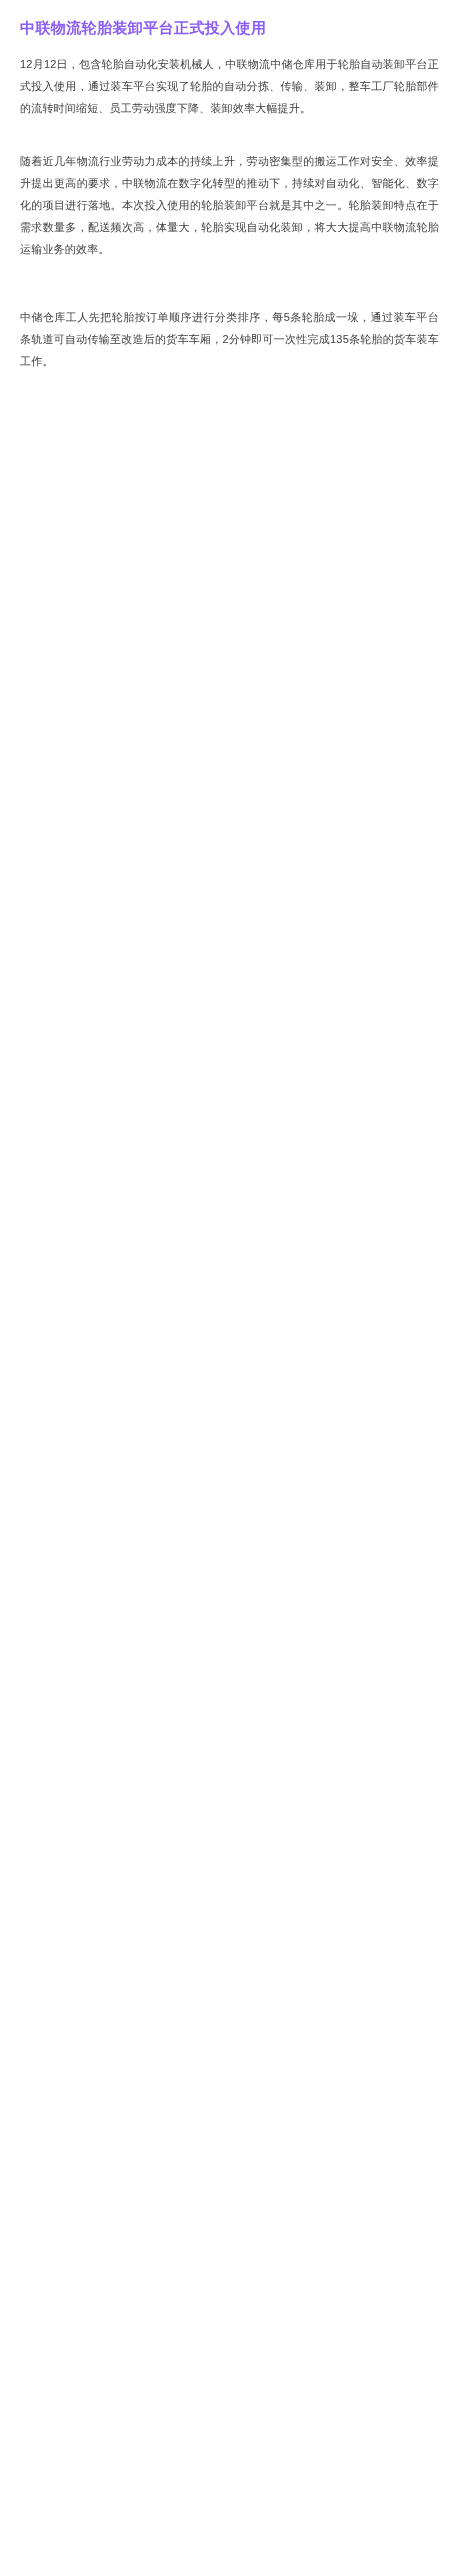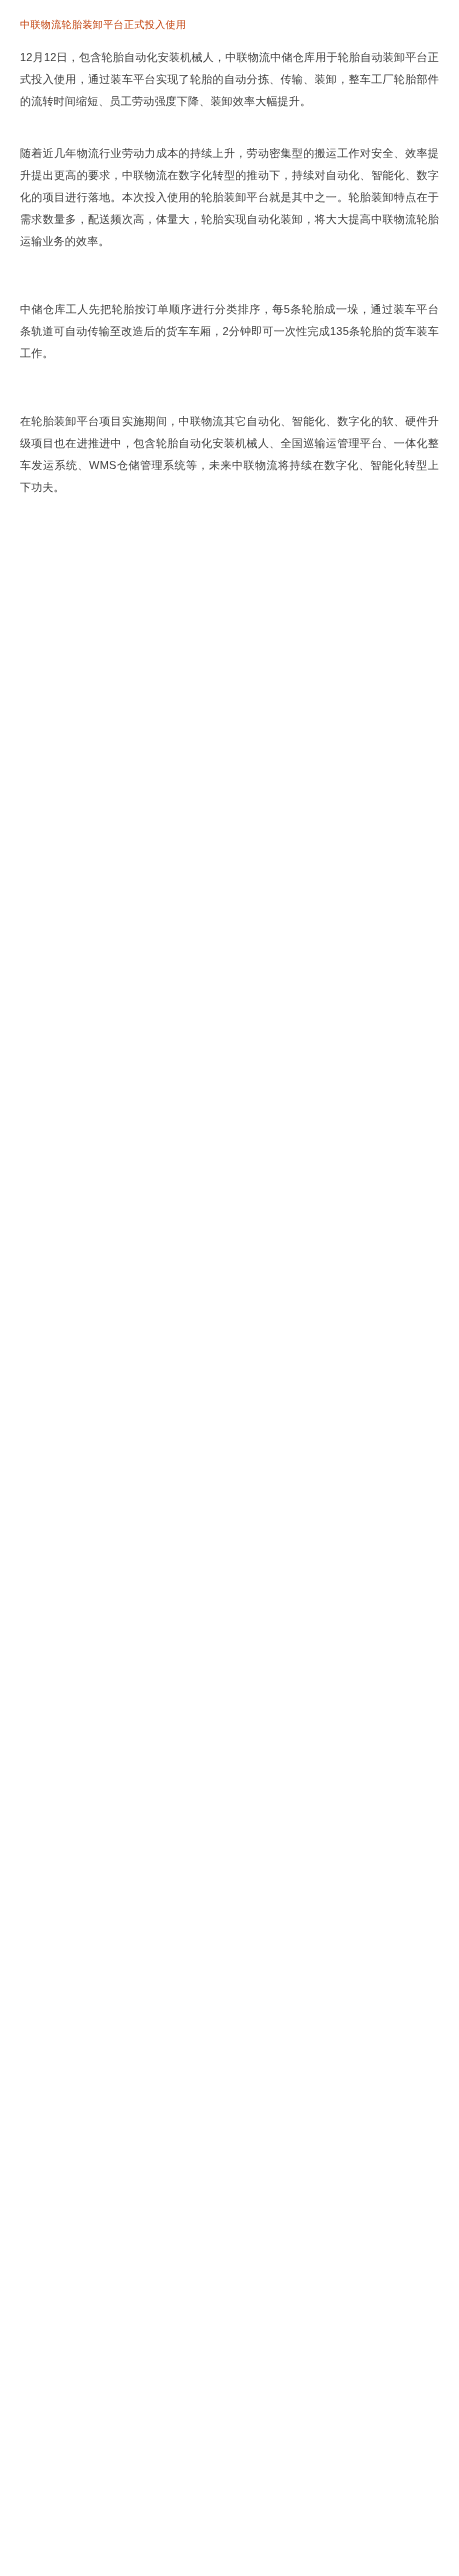--- a/index.html
+++ b/index.html
@@ -13,23 +13,23 @@
     font-family: "Liberation Sans", sans-serif;
     color: #333333;
   }
   .page {
     width: 459px;
     min-height: 2576px;
     background: #ffffff;
     padding: 17px 20px 20px 20px;
   }
   .article-title {
-    font-size: 10px;
-    font-weight: normal;
-    color: #c2410c;
+    font-size: 15px;
+    font-weight: bold;
+    color: #8b5cf6;
     line-height: 1.5;
     margin: 0 0 13.8px 0;
     letter-spacing: 0.4px;
   }
   .para {
     font-size: 11px;
     line-height: 2.0;
     color: #3d3d3d;
     margin: 0 0 15.3px 0;
     text-align: justify;
@@ -215,16 +215,15 @@
       <div class="rackwall"></div>
 
       <div class="platform"></div>
       <div class="floor"></div>
       <div class="mast"></div>
       <div class="fork"></div>
 
     </div>
   </div>
 
-  <p class="para">在轮胎装卸平台项目实施期间，中联物流其它自动化、智能化、数字化的软、硬件升级项目也在进推进中，包含轮胎自动化安装机械人、全国巡输运管理平台、一体化整车发运系统、WMS仓储管理系统等，未来中联物流将持续在数字化、智能化转型上下功夫。</p>
 
 </div>
 
 
 </body></html>

